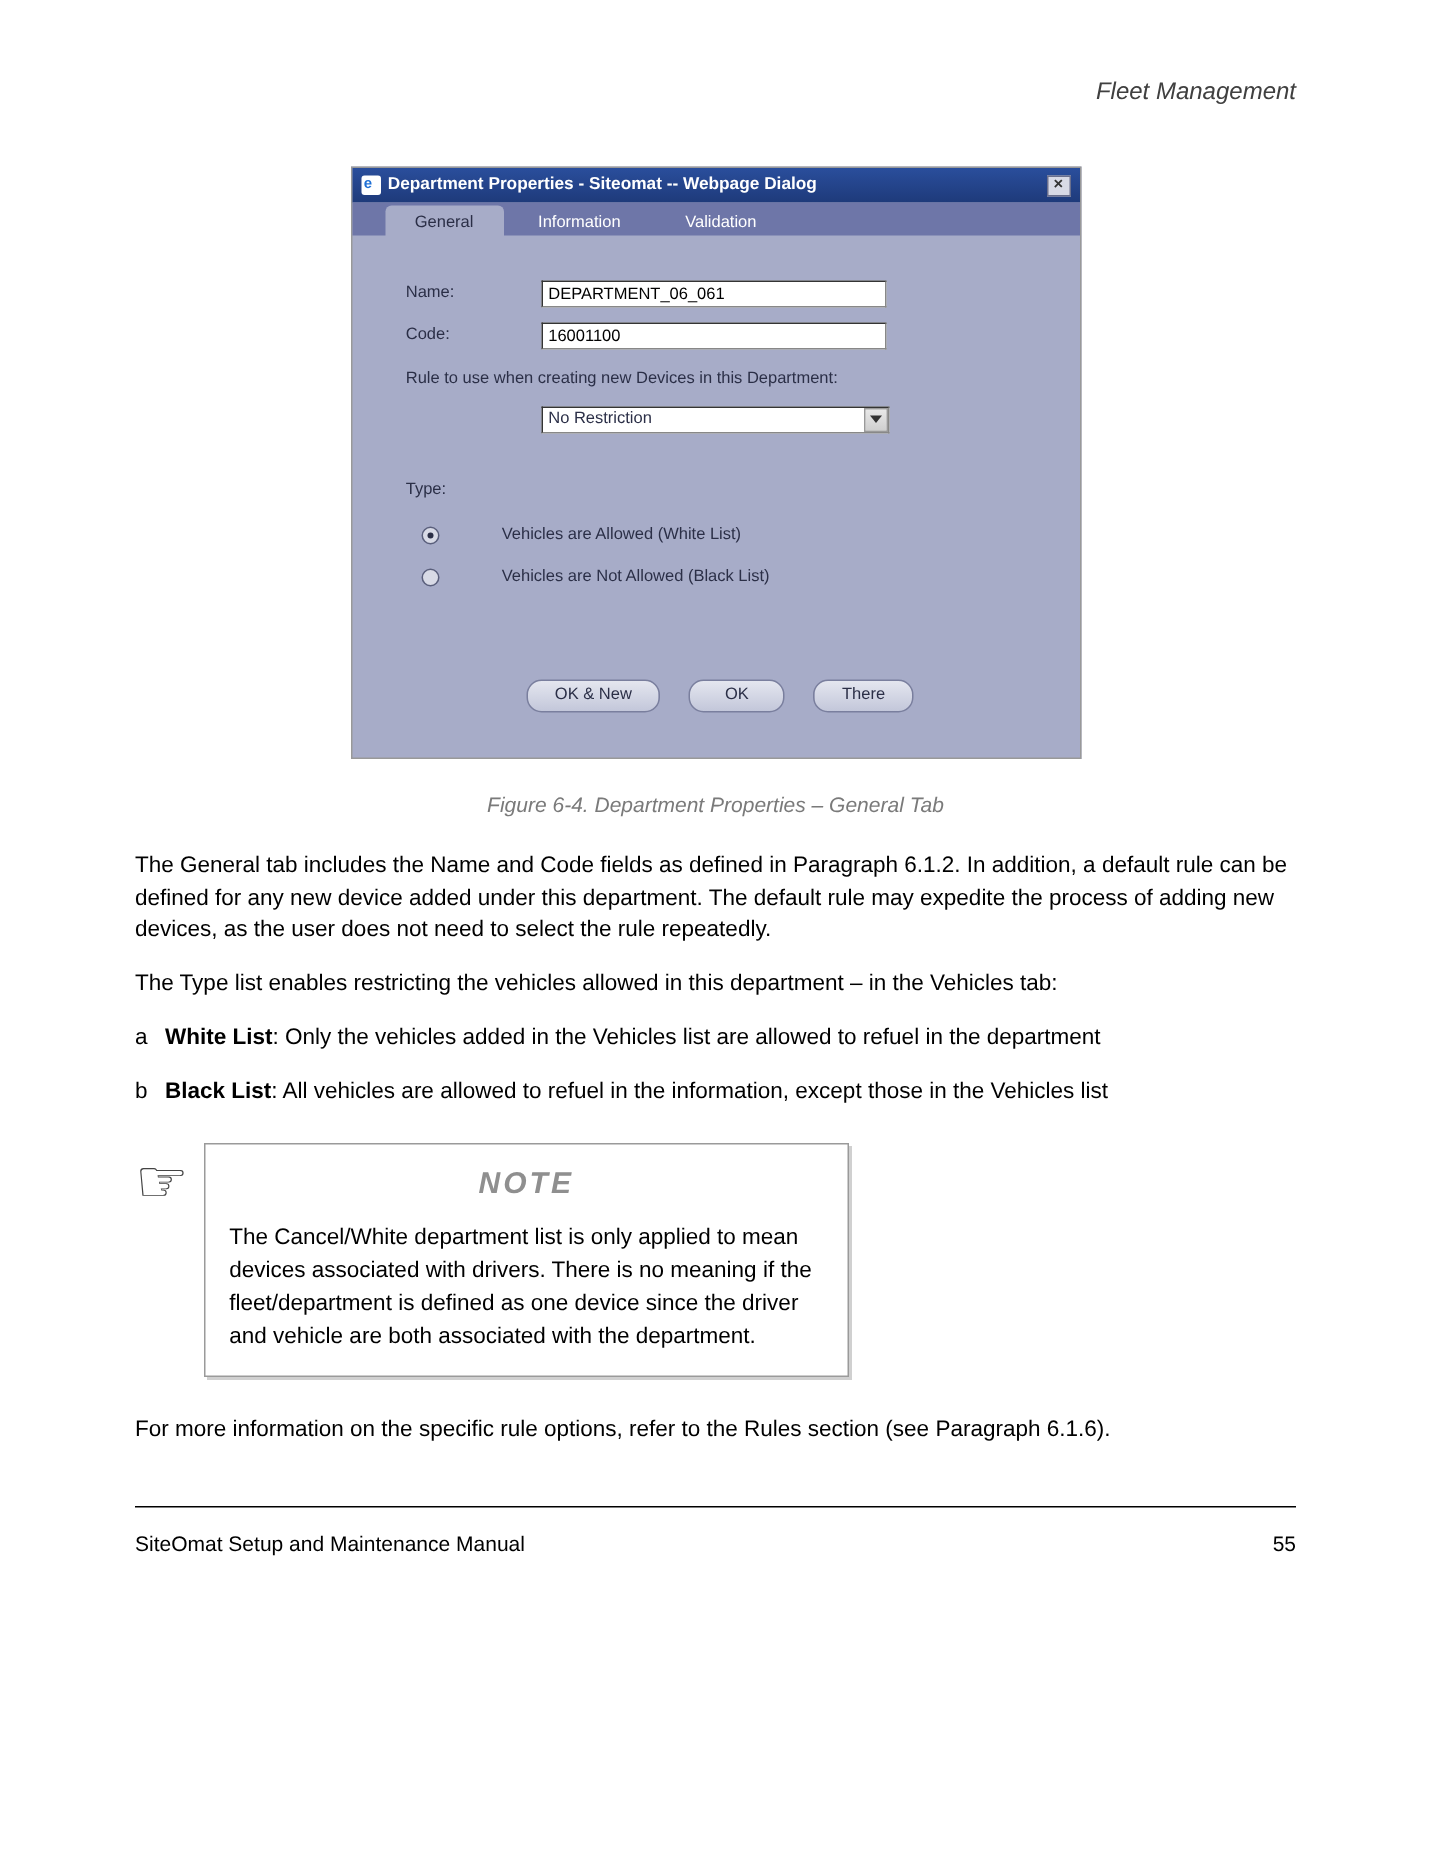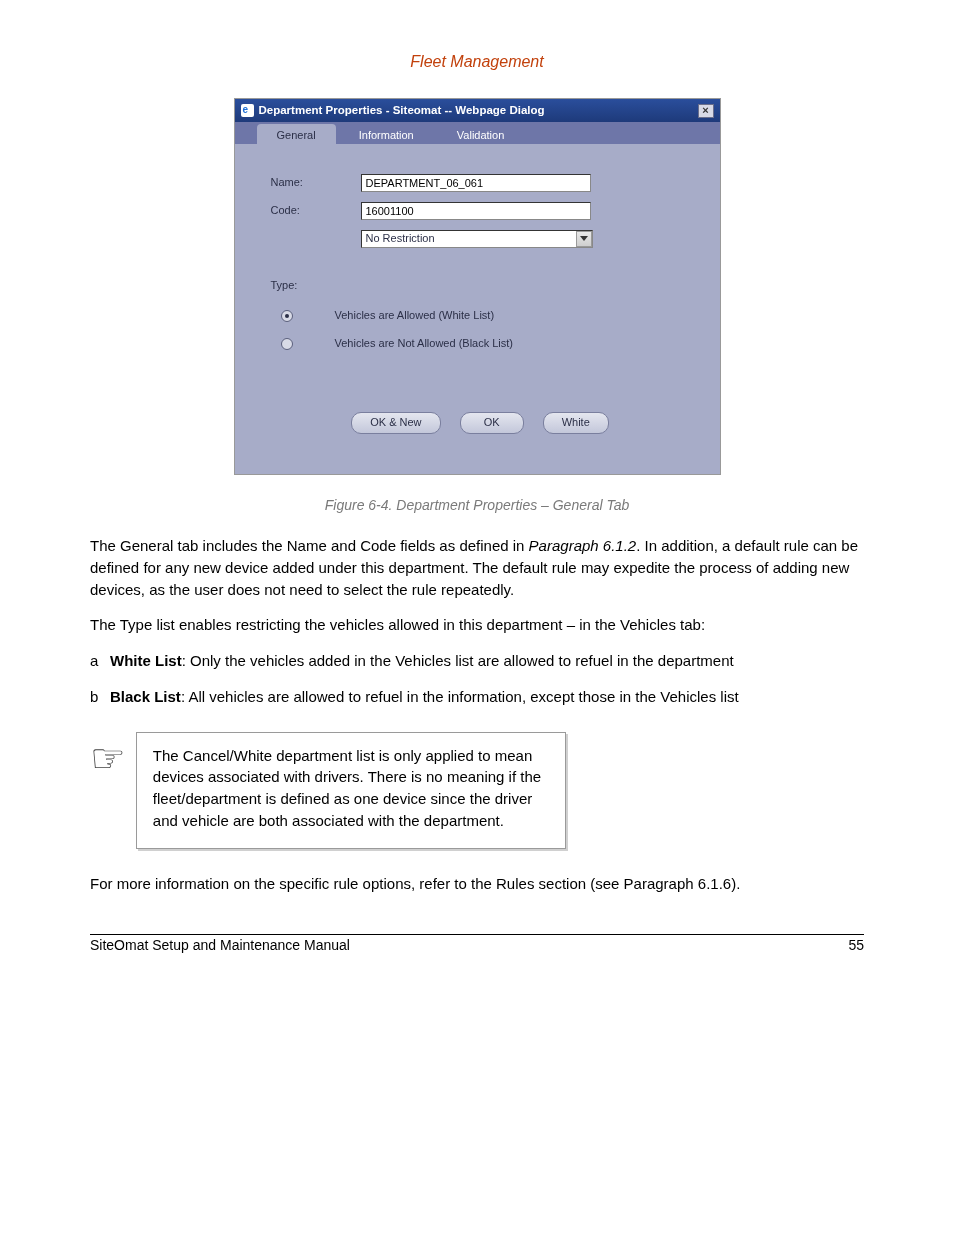--- a/index.html
+++ b/index.html
@@ -6,25 +6,25 @@
   body {
     font-family: Arial, sans-serif;
     background: #fff;
     color: #000;
     width: 954px;
     padding: 50px 90px 40px 90px;
     font-size: 15px;
     line-height: 1.45;
   }
   .page-header {
-    text-align: center;
+    text-align: right;
     font-style: italic;
-    color: #c2410c;
+    color: #404040;
     font-size: 16px;
-    margin-bottom: 25px;
+    margin-bottom: 38px;
   }
 
   
   .dialog-wrap {
     margin: 0 auto 20px auto;
     width: 487px;
   }
   .dialog {
     border: 1px solid #999;
     background: #a7acc8;
@@ -241,21 +241,21 @@
     margin-bottom: 10px;
   }
   .note-body {
     font-size: 15px;
     line-height: 1.45;
   }
 
   .footer {
     border-top: 1.5px solid #000;
     margin-top: 40px;
-    padding-top: 0;
+    padding-top: 14px;
     font-size: 14px;
     display:flex;
   }
   .footer .mid { flex:1; text-align:center; font-style:italic; color:#777;}
   .footer .right { text-align:right; }
 </style>
 </head>
 <body>
 
 <div class="page-header">Fleet Management</div>
@@ -274,64 +274,66 @@
     </div>
     <div class="dialog-body">
       <div class="form-row">
         <span class="lbl">Name:</span>
         <input class="txt-input" value="DEPARTMENT_06_061" style="">
       </div>
       <div class="form-row">
         <span class="lbl">Code:</span>
         <input class="txt-input" value="16001100" style="">
       </div>
+      <div class="rule-label">Rule to use when creating new Devices in this Department:</div>
       <div class="select-wrap">
         <div class="select-box">
             <span>No Restriction</span>
           </div>
         <div class="select-arrow"></div>
       </div>
       <div class="type-label">Type:</div>
       <div class="radio-row">
         <span class="radio checked"></span>
         <span>Vehicles are Allowed (White List)</span>
       </div>
       <div class="radio-row">
         <span class="radio"></span>
         <span>Vehicles are Not Allowed (Black List)</span>
       </div>
       <div class="btn-row">
         <span class="dlg-btn">OK &amp; New</span>
         <span class="dlg-btn">OK</span>
-        <span class="dlg-btn">White</span>
+        <span class="dlg-btn">There</span>
       </div>
     </div>
   </div>
 </div>
 
 <div class="figure-caption">Figure 6-4. Department Properties – General Tab</div>
 
 <div class="body-text">
   <p>
-    <span>The General tab includes the Name and Code fields as defined in </span><span style="font-style:italic">Paragraph 6.1.2</span><span>. In addition, a default rule can be defined for any new device added under this department. The default rule may expedite the process of adding new devices, as the user does not need to select the rule repeatedly.</span>
+    <span>The General tab includes the Name and Code fields as defined in </span><span style="">Paragraph 6.1.2</span><span>. In addition, a default rule can be defined for any new device added under this department. The default rule may expedite the process of adding new devices, as the user does not need to select the rule repeatedly.</span>
   </p>
   <p>The Type list enables restricting the vehicles allowed in this department – in the Vehicles tab:</p>
 
   <div class="bullet-line">
     <span class="bullet">a</span>
     <span><strong>White List</strong><span>: Only the vehicles added in the Vehicles list are allowed to refuel in the department</span></span>
   </div>
   <div class="bullet-line">
     <span class="bullet">b</span>
     <span><strong>Black List</strong><span>: All vehicles are allowed to refuel in the information, except those in the Vehicles list</span></span>
   </div>
 
   <div class="note-row">
     <div class="hand-icon">☞</div>
     <div class="note-box">
+      <div class="note-title">NOTE</div>
       <div class="note-body">The Cancel/White department list is only applied to mean devices associated with drivers. There is no meaning if the fleet/department is defined as one device since the driver and vehicle are both associated with the department.</div>
     </div>
   </div>
 
   <p>
     <span>For more information on the specific rule options, refer to the Rules section (see </span><span style="">Paragraph 6.1.6</span><span>).</span>
   </p>
 </div>
 
 <div class="footer">

